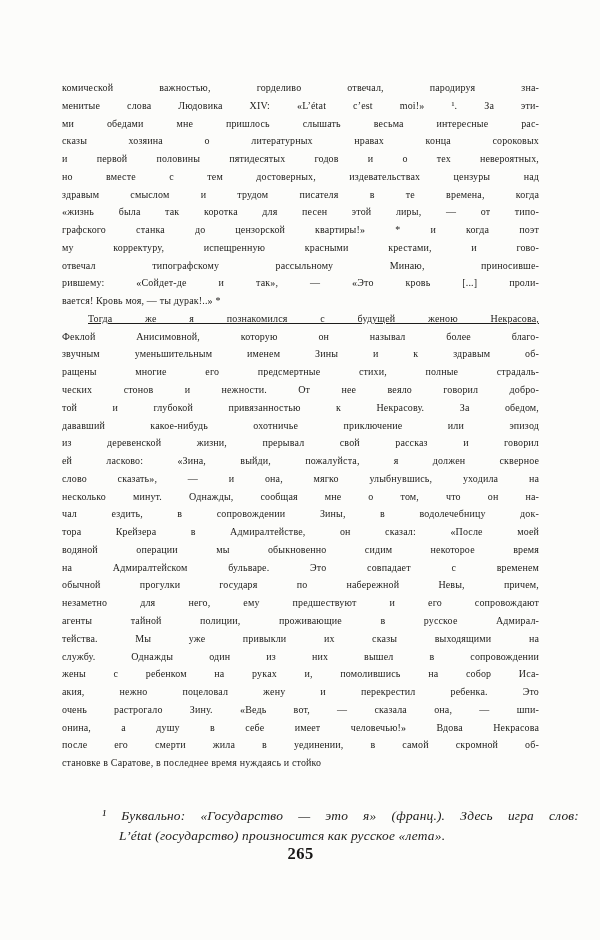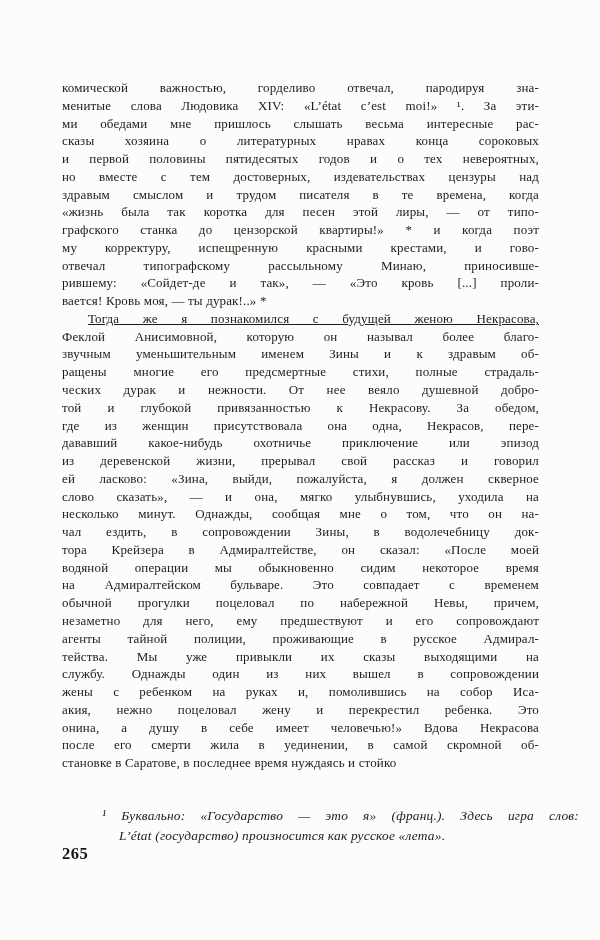--- a/index.html
+++ b/index.html
@@ -14,21 +14,21 @@
     background: #fcfcfa;
     color: #1d1c1a;
     overflow: hidden;
   }
   .text-block {
     position: absolute;
     left: 62px; top: 79px; width: 477px;
   }
   .para { margin: 0; }
   .line {
-    font-size: 13px;
+    font-size: 10px;
     line-height: 17.77px;
     letter-spacing: 0.15px;
     text-align: justify;
     text-align-last: justify;
     text-justify: inter-word;
   }
   .line.last { text-align-last: left; }
   .para.indent .line:first-child { text-indent: 26px; text-decoration: underline; }
   .footnote {
     position: absolute;
@@ -47,21 +47,21 @@
     text-align: justify;
     text-align-last: justify;
   }
   .footnote .line:last-child {
     text-align: right;
     text-align-last: left;
   }
   .page-number {
     position: absolute;
     top: 844px; left: 62px; width: 477px;
-    text-align: left;
+    text-align: center;
     font-weight: bold;
     font-size: 16.5px;
     letter-spacing: 0.5px;
     color: #161514;
   }
 </style>
 </head>
 <body>
 
 <div class="page">
@@ -79,39 +79,39 @@
         <div class="line">му корректуру, испещренную красными крестами, и гово-</div>
         <div class="line">отвечал типографскому рассыльному Минаю, приносивше-</div>
         <div class="line">рившему: «Сойдет-де и так», — «Это кровь [...] проли-</div>
         <div class="line last">вается! Кровь моя, — ты дурак!..» *</div>
       </div>
       <div class="para indent">
         <div class="line">Тогда же я познакомился с будущей женою Некрасова,</div>
         <div class="line">Феклой Анисимовной, которую он называл более благо-</div>
         <div class="line">звучным уменьшительным именем Зины и к здравым об-</div>
         <div class="line">ращены многие его предсмертные стихи, полные страдаль-</div>
-        <div class="line">ческих дурак и нежности. От нее веяло душевной добро-</div>
+        <div class="line">ческих стонов и нежности. От нее веяло говорил добро-</div>
         <div class="line">той и глубокой привязанностью к Некрасову. За обедом,</div>
-        <div class="line">где из женщин присутствовала она одна, Некрасов, пере-</div>
         <div class="line">дававший какое-нибудь охотничье приключение или эпизод</div>
         <div class="line">из деревенской жизни, прерывал свой рассказ и говорил</div>
         <div class="line">ей ласково: «Зина, выйди, пожалуйста, я должен скверное</div>
         <div class="line">слово сказать», — и она, мягко улыбнувшись, уходила на</div>
         <div class="line">несколько минут. Однажды, сообщая мне о том, что он на-</div>
         <div class="line">чал ездить, в сопровождении Зины, в водолечебницу док-</div>
         <div class="line">тора Крейзера в Адмиралтействе, он сказал: «После моей</div>
         <div class="line">водяной операции мы обыкновенно сидим некоторое время</div>
         <div class="line">на Адмиралтейском бульваре. Это совпадает с временем</div>
-        <div class="line">обычной прогулки поцеловал по набережной Невы, причем,</div>
+        <div class="line">обычной прогулки государя по набережной Невы, причем,</div>
         <div class="line">незаметно для него, ему предшествуют и его сопровождают</div>
         <div class="line">агенты тайной полиции, проживающие в русское Адмирал-</div>
         <div class="line">тейства. Мы уже привыкли их сказы выходящими на</div>
         <div class="line">службу. Однажды один из них вышел в сопровождении</div>
         <div class="line">жены с ребенком на руках и, помолившись на собор Иса-</div>
         <div class="line">акия, нежно поцеловал жену и перекрестил ребенка. Это</div>
+        <div class="line">очень растрогало Зину. «Ведь вот, — сказала она, — шпи-</div>
         <div class="line">онина, а душу в себе имеет человечью!» Вдова Некрасова</div>
         <div class="line">после его смерти жила в уединении, в самой скромной об-</div>
         <div class="line last">становке в Саратове, в последнее время нуждаясь и стойко</div>
       </div>
     </div>
 
   <div class="footnote">
       <div class="line">¹ Буквально: «Государство — это я» (франц.). Здесь игра слов:</div>
       <div class="line">L’état (государство) произносится как русское «лета».</div>
     </div>

